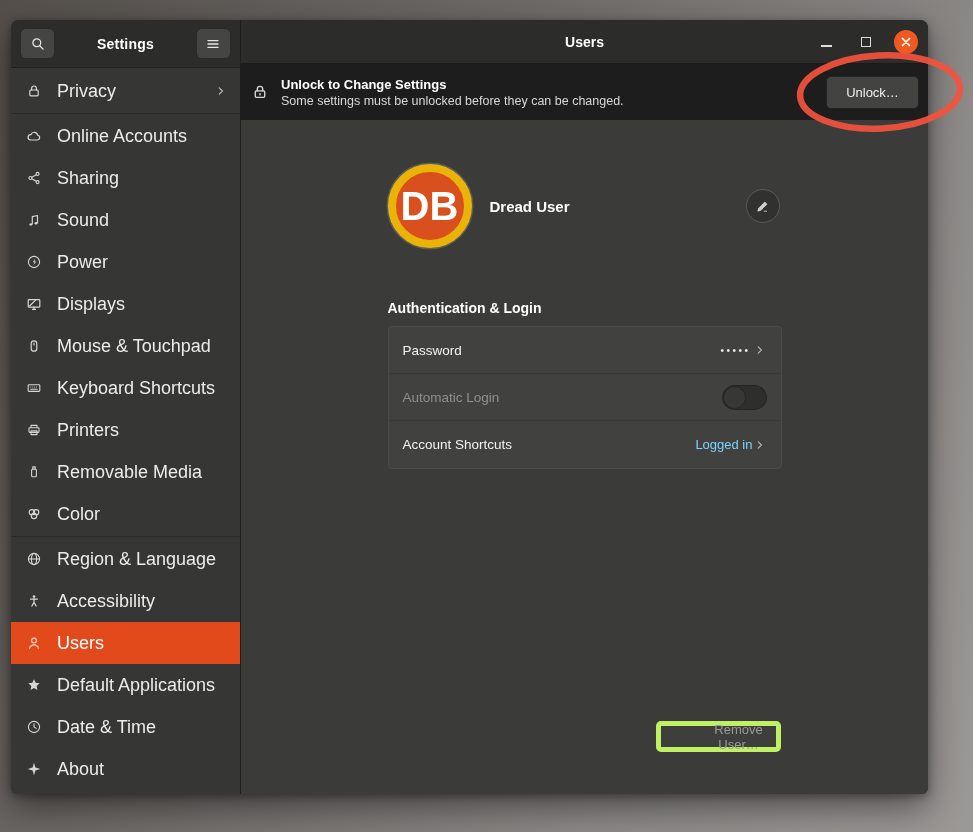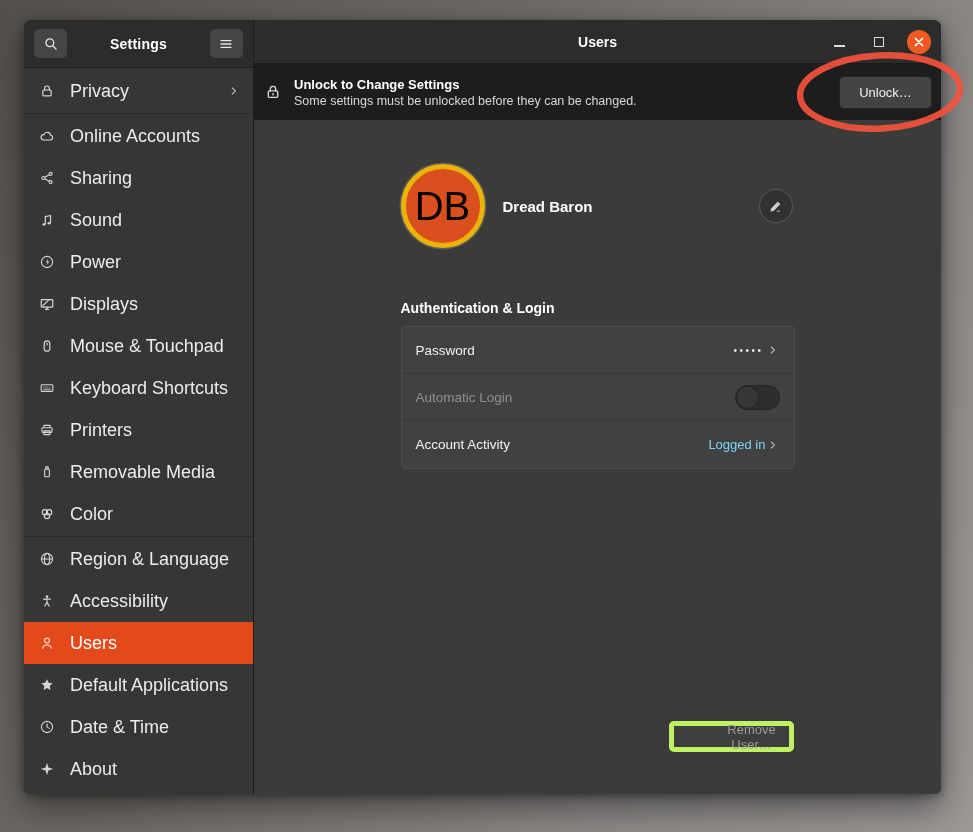--- a/index.html
+++ b/index.html
@@ -7,21 +7,21 @@
   body{
     font-family:"Liberation Sans", sans-serif;
     background:linear-gradient(118deg,#544f4b 0%,#6e6a67 38%,#8c8987 72%,#9b9896 100%);
     position:relative; overflow:hidden;
     -webkit-font-smoothing:antialiased;
   }
   .stage{ position:absolute; inset:0; }
 
   
   .window{
-    position:absolute; left:24px; top:20px; width:917px; height:774px;
+    position:absolute; left:11px; top:20px; width:917px; height:774px;
     display:flex; border-radius:8px 8px 6px 6px; overflow:hidden;
     box-shadow:0 14px 34px rgba(0,0,0,.45), 0 2px 8px rgba(0,0,0,.35);
     background:#3b3b3a;
   }
 
   
   .sidebar{ width:230px; background:#363635; border-right:1px solid #1e1e1e; display:flex; flex-direction:column; }
   .sidebar-header{
     height:48px; background:#2c2c2b; border-bottom:1px solid #202020;
     display:flex; align-items:center; justify-content:space-between; padding:0 9px;
@@ -66,23 +66,23 @@
     color:#f0f0f0; font-size:13px; display:flex; align-items:center; justify-content:center; cursor:pointer;
     font-family:"Liberation Sans", sans-serif;
   }
 
   
   .content{ flex:1; position:relative; }
   .center-col{ width:394px; margin:0 auto; }
   .profile-row{ display:flex; align-items:center; margin-top:38px; position:relative; height:96px; }
   .avatar{
     width:84px; height:84px; border-radius:50%; background:#d94f1e;
-    border:5px solid #eab308; box-shadow:0 0 0 1.5px #5d5d5c;
+    border:8px solid #eab308; box-shadow:0 0 0 1.5px #5d5d5c;
     display:flex; align-items:center; justify-content:center;
-    color:#000000; font-size:40px; font-weight:400; letter-spacing:0px;
+    color:#ffffff; font-size:40px; font-weight:700; letter-spacing:0px;
   }
   .user-name{ color:#ffffff; font-weight:bold; font-size:15px; margin-left:18px; }
   .edit-btn{
     position:absolute; right:2px; top:50%; transform:translateY(-50%);
     width:34px; height:34px; border-radius:50%; background:#313130; border:1px solid #5a5a59;
     display:flex; align-items:center; justify-content:center; cursor:pointer;
   }
   .section-heading{ color:#ffffff; font-weight:bold; font-size:14px; margin-top:46px; }
   .card{
     margin-top:10px; background:#414140; border:1px solid #4c4c4b; border-radius:4px; overflow:hidden;
@@ -357,21 +357,21 @@
           <div class="banner-sub">Some settings must be unlocked before they can be changed.</div>
         </div>
         <button class="unlock-btn">Unlock…</button>
       </div>
 
       <div class="content">
         <div class="center-col">
 
           <div class="profile-row">
             <div class="avatar">DB</div>
-            <div class="user-name">Dread Baron</div>
+            <div class="user-name">Dread User</div>
             <div class="edit-btn">
               <svg class="ic" width="15" height="15" viewBox="0 0 16 16" fill="none" stroke="#cfcfcf" stroke-width="1.1" stroke-linejoin="round">
                   <path d="M3.2 12.8l.7-2.6 6.6-6.6 1.9 1.9-6.6 6.6z" fill="#cfcfcf"></path>
                   <path d="M9.4 13h3.4" stroke-width="0.9"></path>
                 </svg>
             </div>
           </div>
 
           <div class="section-heading">Authentication &amp; Login</div>
 
@@ -388,21 +388,21 @@
             </div>
 
             <div class="row dim">
               <span class="r-label">Automatic Login</span>
               <span class="toggle">
                   <span class="knob"></span>
                 </span>
             </div>
 
             <div class="row">
-              <span class="r-label">Account Activity</span>
+              <span class="r-label">Account Shortcuts</span>
               <span class="r-value">Logged in</span>
               <span class="chev">
                   <svg class="ic" width="14" height="14" viewBox="0 0 16 16" fill="none" stroke="#b9b9b9" stroke-width="1.3" stroke-linecap="round" stroke-linejoin="round">
                     <path d="M6 4.4L9.6 8 6 11.6"></path>
                   </svg>
                 </span>
             </div>
 
           </div>
         </div>

